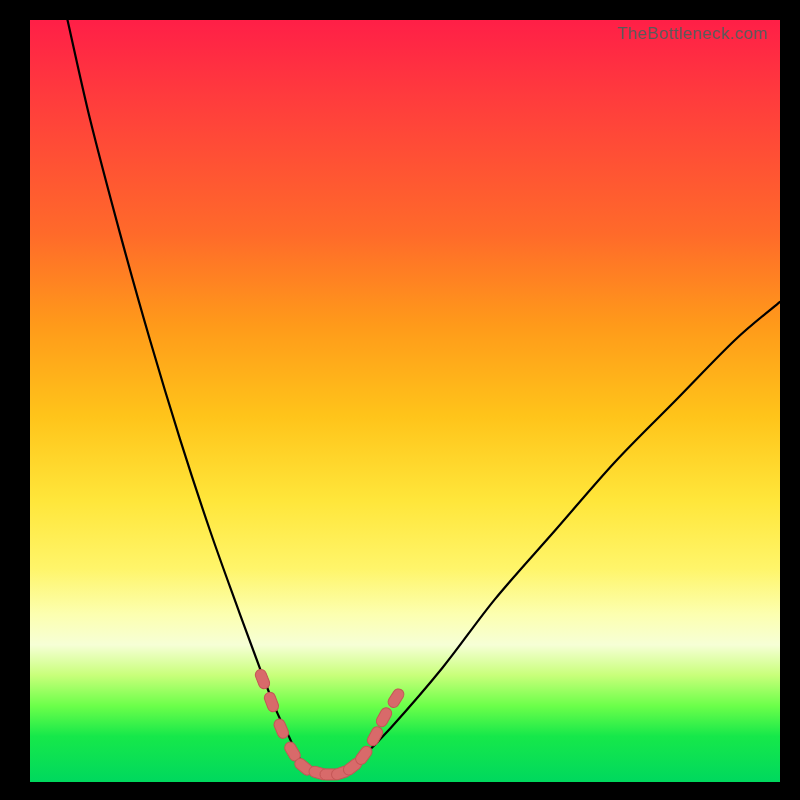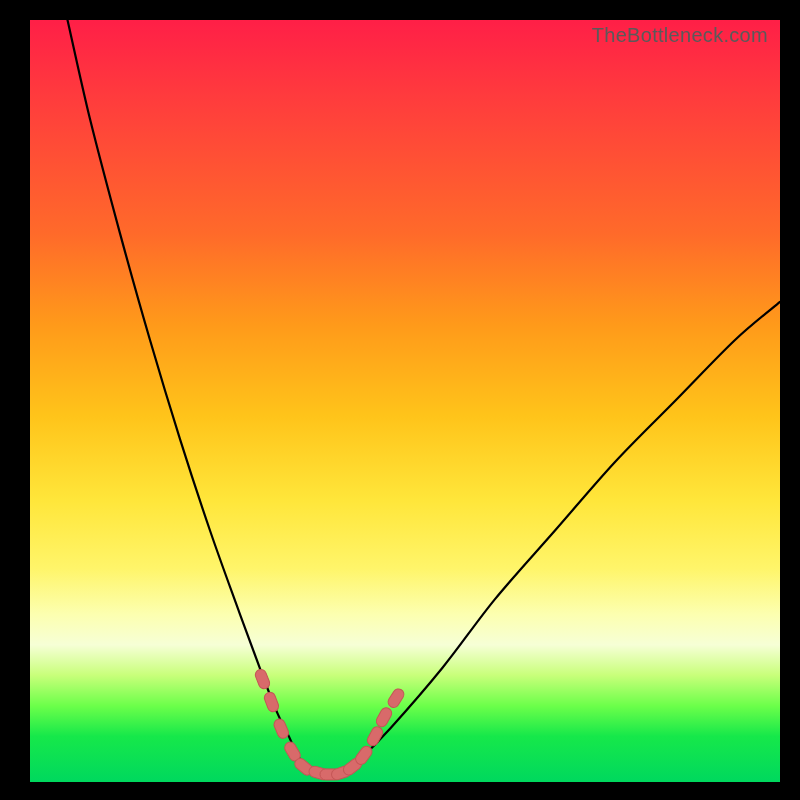--- a/index.html
+++ b/index.html
@@ -39,21 +39,21 @@
       #6cff4a 90%,
       #16e84a 94%,
       #00d85e 100%
     );
   }
   .watermark {
     position: absolute;
     top: 4px;
     right: 12px;
     color: #5a5a5a;
-    font-size: 20px;
+    font-size: 17px;
     font-weight: 500;
     letter-spacing: 0.3px;
     user-select: none;
   }
   svg.curve {
     position: absolute;
     left: 0; top: 0;
     width: 750px; height: 762px;
     overflow: visible;
   }

